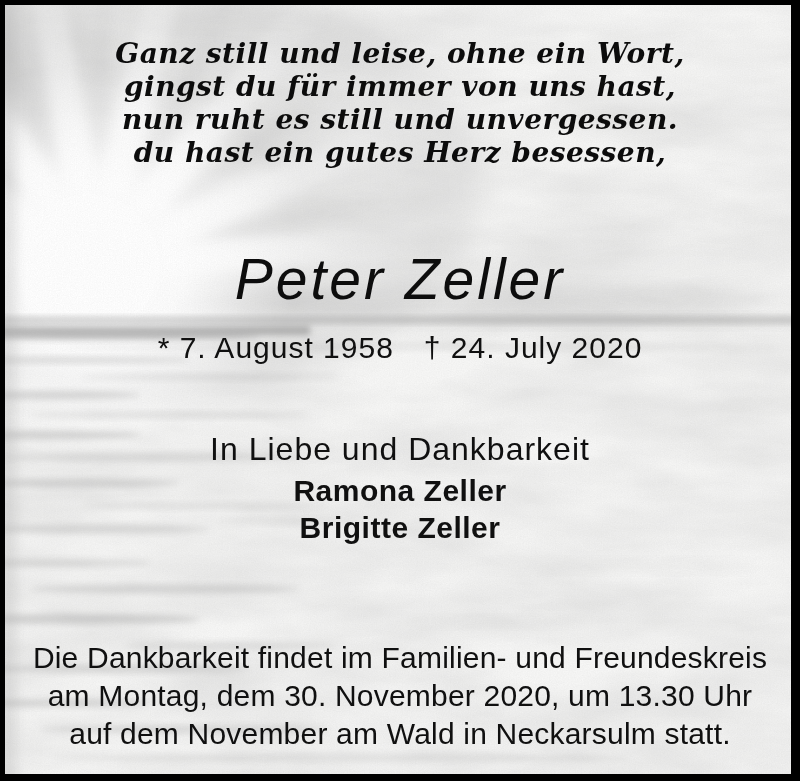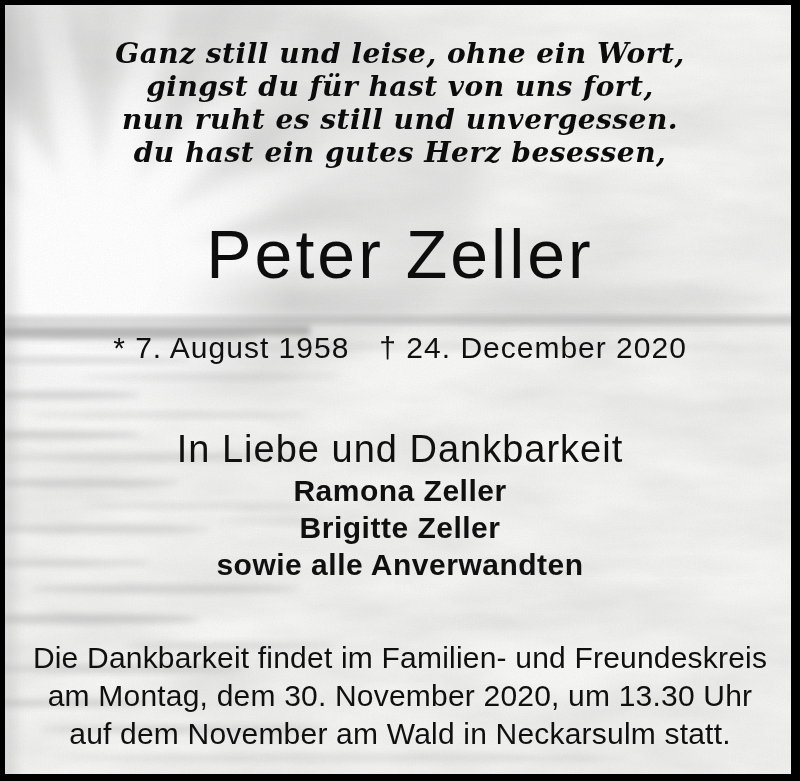--- a/index.html
+++ b/index.html
@@ -32,35 +32,36 @@
   }
   .poem {
     top:37px;
     font-family:"DejaVu Serif",serif;
     font-style:italic; font-weight:700;
     font-size:28px; line-height:33px;
     color:#0c0c0c;
     letter-spacing:0.5px;
   }
   .name {
-    top:210px;
-    font-size:68px; line-height:88px;
+    top:235px;
+    font-size:57px; line-height:88px;
     font-weight:400;
     letter-spacing:3px;
     color:#0d0d0d;
+    font-style:italic;
   }
   .dates {
     top:331px;
     font-size:30px; line-height:34px;
     letter-spacing:1px;
     display:flex; justify-content:center; gap:30px;
   }
   .intro {
     top:432px;
-    font-size:38px; line-height:34px;
+    font-size:32px; line-height:34px;
     letter-spacing:1px;
   }
   .mourners {
     top:472px;
     font-size:30px; line-height:37px;
     font-weight:700;
     letter-spacing:0.5px;
   }
   .funeral {
     top:639px;
@@ -178,38 +179,37 @@
       <ellipse cx="500" cy="622" rx="90" ry="4" opacity="0.1" filter="url(#f-blur6)"></ellipse>
     </g>
 
     <rect x="0" y="0" width="16" height="781" fill="#aaaaaa" opacity="0.3" filter="url(#f-blur6)"></rect>
 
     <rect width="800" height="781" filter="url(#f-grain)" opacity="0.12"></rect>
   </svg>
 
   <div class="layer poem">
     <div>Ganz still und leise, ohne ein Wort,</div>
-    <div>gingst du für hast von uns fort,</div>
+    <div>gingst du für immer von uns hast,</div>
     <div>nun ruht es still und unvergessen.</div>
     <div>du hast ein gutes Herz besessen,</div>
   </div>
 
   <h1 class="layer name">Peter Zeller</h1>
 
   <div class="layer dates">
     <span>* 7. August 1958</span>
-    <span>† 24. December 2020</span>
+    <span>† 24. July 2020</span>
   </div>
 
   <div class="layer intro">In Liebe und Dankbarkeit</div>
 
   <div class="layer mourners">
     <div>Ramona Zeller</div>
     <div>Brigitte Zeller</div>
-    <div>sowie alle Anverwandten</div>
   </div>
 
   <div class="layer funeral">
     <div>Die Dankbarkeit findet im Familien- und Freundeskreis</div>
     <div>am Montag, dem 30. November 2020, um 13.30 Uhr</div>
     <div>auf dem November am Wald in Neckarsulm statt.</div>
   </div>
 
   <div class="frame"></div>
 </div>

